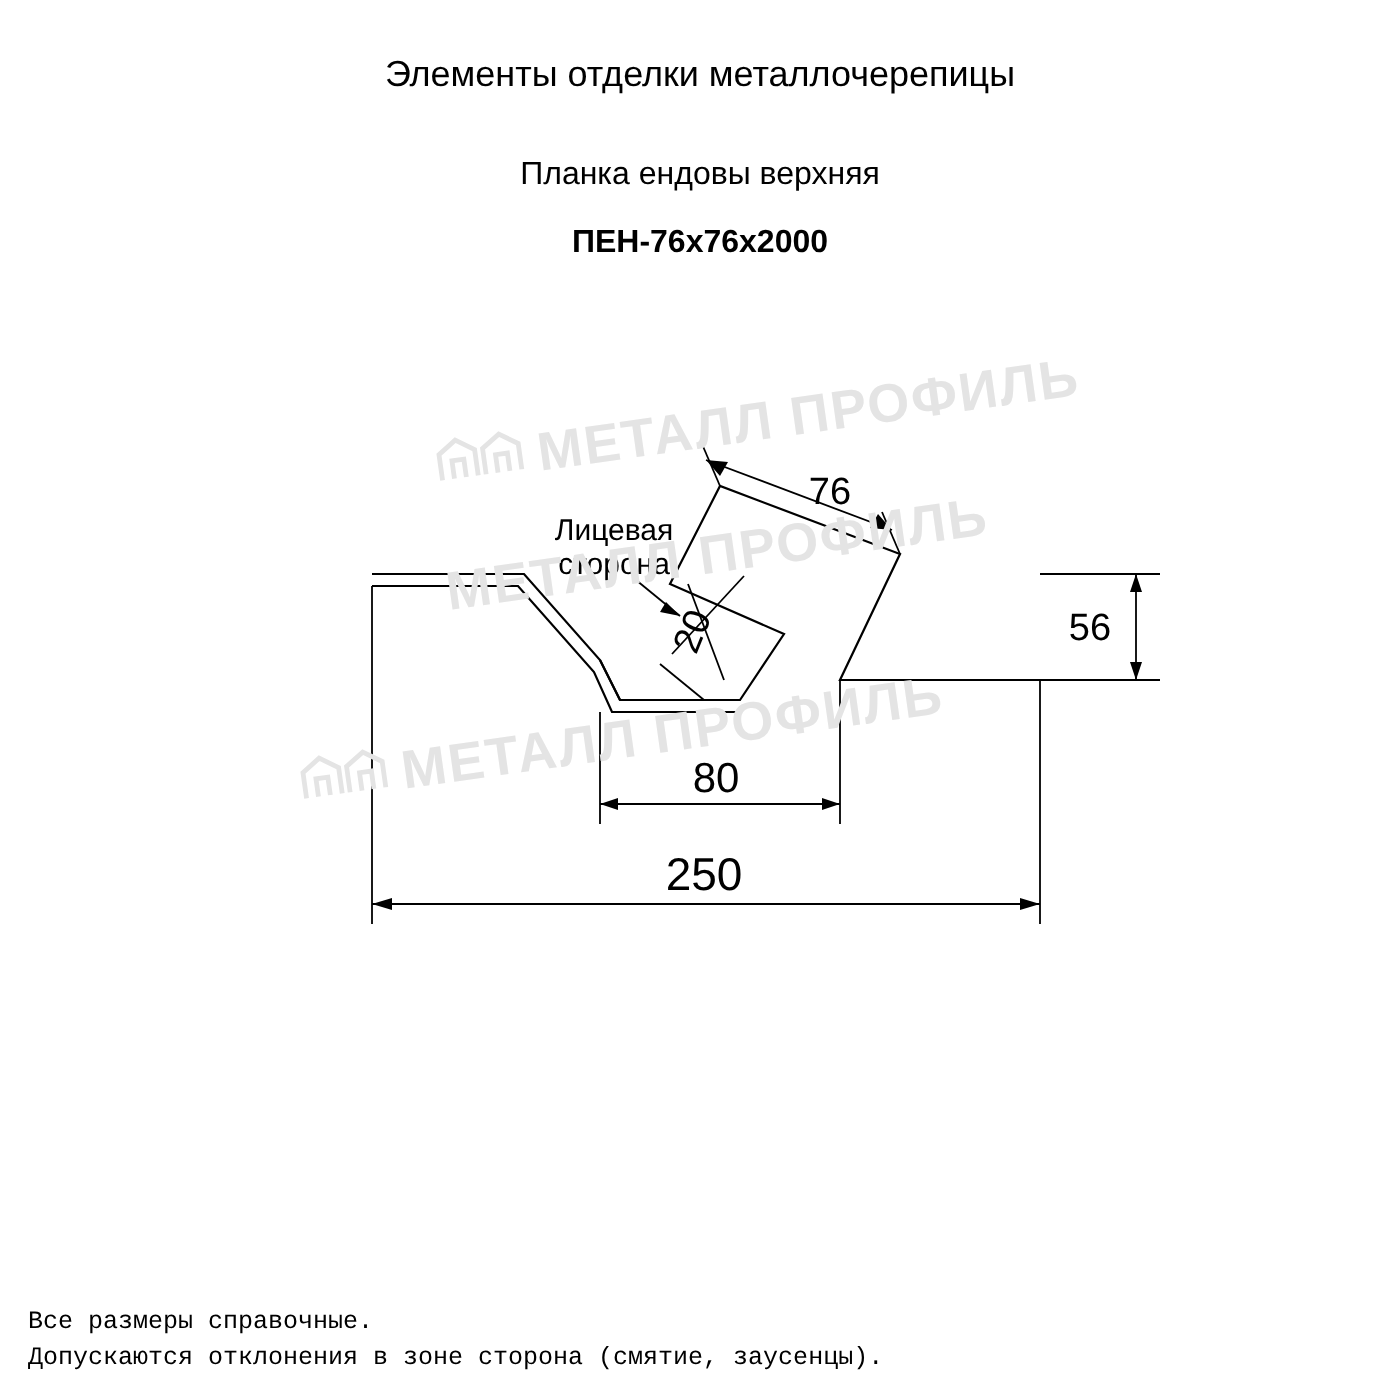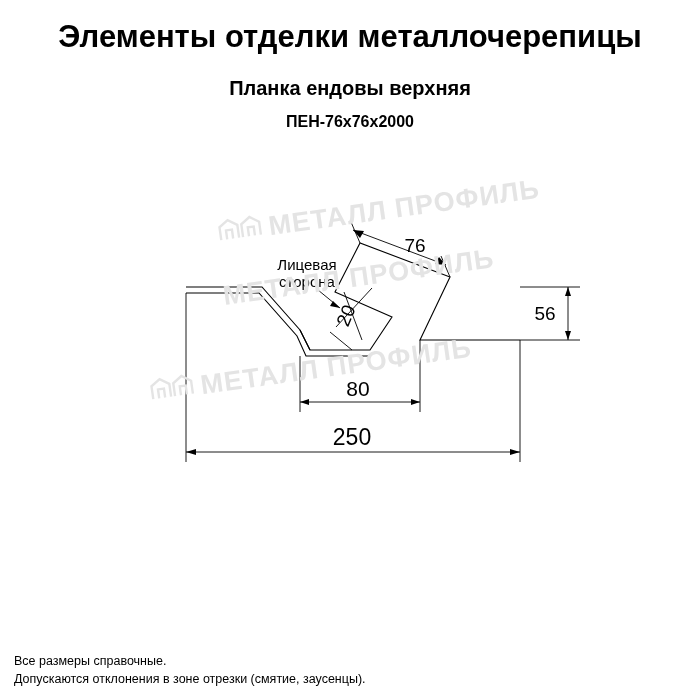--- a/index.html
+++ b/index.html
@@ -21,29 +21,29 @@
     height: 700px;
   }
   .title-block {
     position: absolute;
     top: 22px;
     left: 0;
     width: 700px;
     text-align: center;
   }
   .main-title {
-    font-size: 31px;
-    font-weight: bold;
+    font-size: 18px;
+    font-weight: normal;
     letter-spacing: 0px;
     line-height: 30px;
     margin: 0;
   }
   .sub-title {
-    font-size: 20px;
-    font-weight: bold;
+    font-size: 16px;
+    font-weight: normal;
     margin: 0;
     padding-top: 24px;
     line-height: 24px;
   }
   .code-title {
     font-size: 16px;
     font-weight: bold;
     margin: 0;
     padding-top: 10px;
     line-height: 24px;
@@ -78,21 +78,21 @@
   }
   .footer {
     position: absolute;
     left: 14px;
     bottom: 12px;
     width: 660px;
     font-size: 12.5px;
     line-height: 18px;
     color: #000;
   }
-  .footer div { white-space: nowrap; }
+  .footer div { white-space: nowrap; font-family: Liberation Mono, monospace; }
 </style>
 </head>
 <body>
 
 <div class="page">
 
   <div class="title-block">
     <h1 class="main-title">Элементы отделки металлочерепицы</h1>
     <h2 class="sub-title">Планка ендовы верхняя</h2>
     <h3 class="code-title">ПЕН-76х76х2000</h3>
@@ -185,16 +185,16 @@
           <path d="M9,22 L9,13 L15,13 L15,22"></path>
           <path d="M25,22 L25,9 L34,3 L43,9 L43,22"></path>
           <path d="M31,22 L31,13 L37,13 L37,22"></path>
         </g>
       </svg>
     </span><span>МЕТАЛЛ ПРОФИЛЬ</span>
   </div>
 
   <div class="footer">
     <div>Все размеры справочные.</div>
-    <div>Допускаются отклонения в зоне отрезки (смятие, заусенцы).</div>
+    <div>Допускаются отклонения в зоне сторона (смятие, заусенцы).</div>
   </div>
 
 </div>
 
 </body></html>

